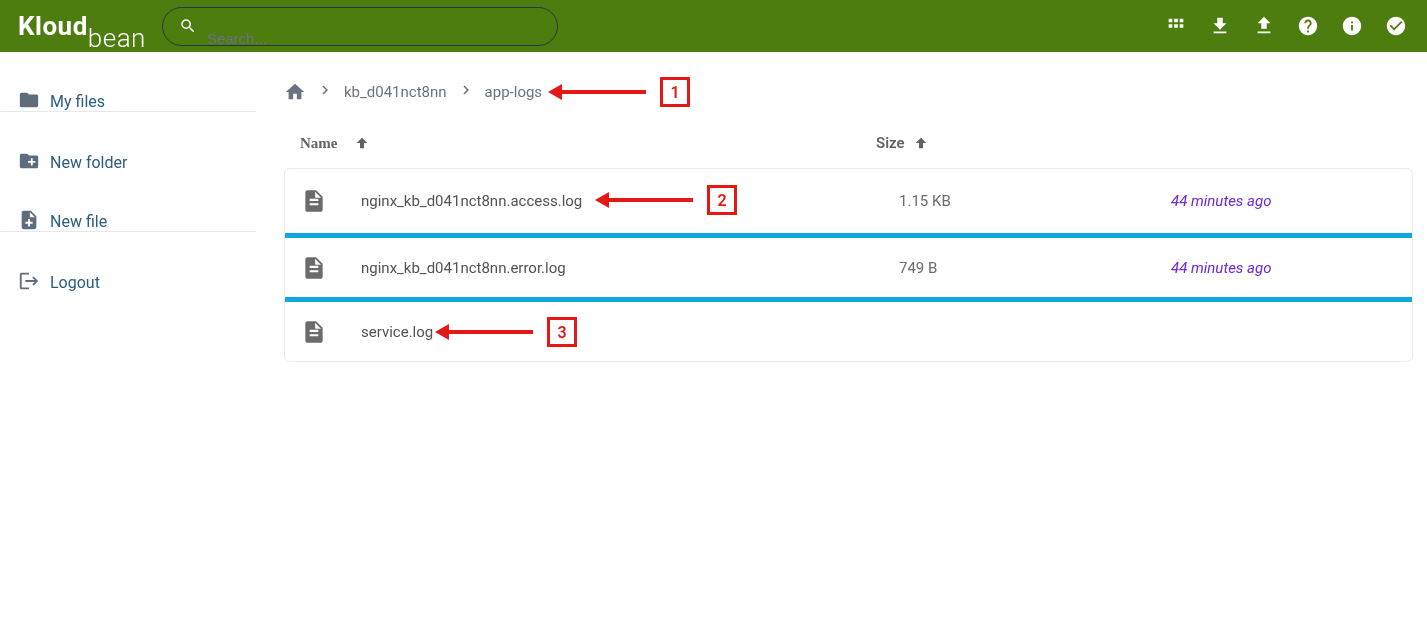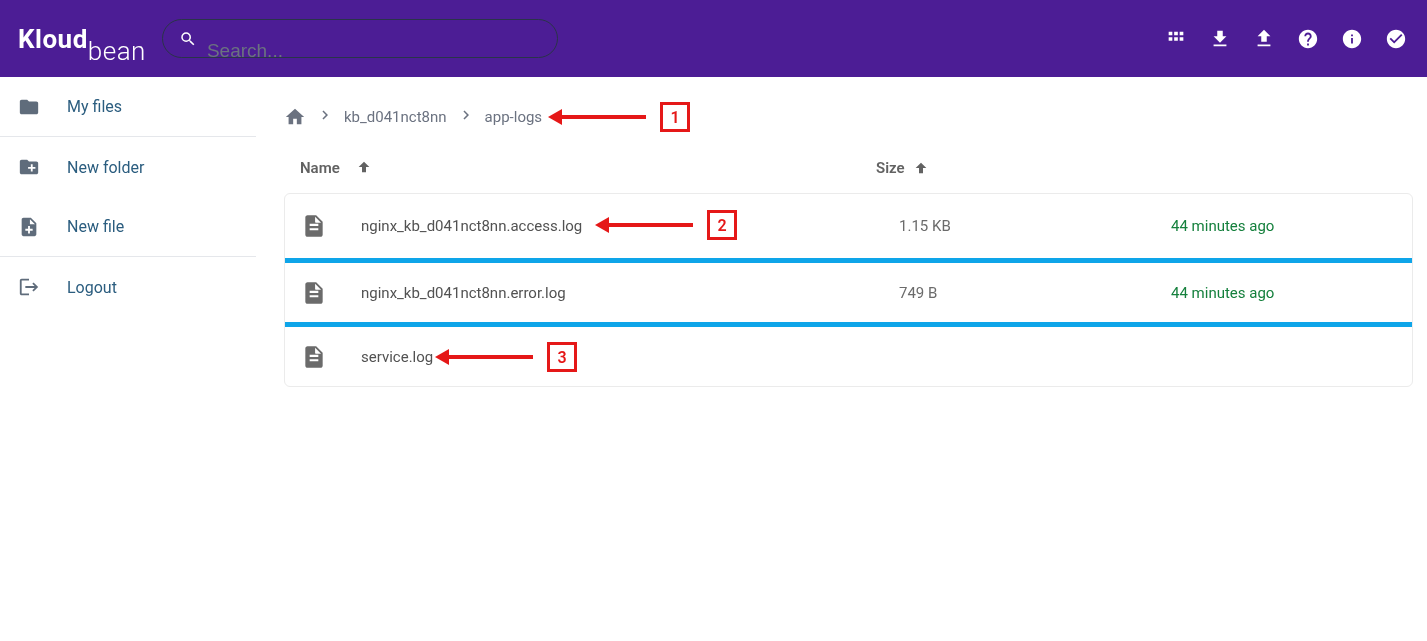--- a/index.html
+++ b/index.html
@@ -9,22 +9,22 @@
     }
     body {
       font-family: -apple-system, BlinkMacSystemFont, "Segoe UI", Roboto, Helvetica, Arial, sans-serif;
       background: #fff;
       width: 1427px;
       height: 641px;
       overflow: hidden;
     }
     
     .header {
-      height: 77px;
-      background: #4c1d95;
+      height: 52px;
+      background: #4d7c0f;
       display: flex;
       align-items: center;
       padding: 0 20px 0 18px;
       position: relative;
     }
     .logo {
       color: #fff;
       font-size: 26px;
       font-weight: 700;
       letter-spacing: 0.5px;
@@ -49,21 +49,21 @@
       color: #fff;
       width: 18px;
       height: 18px;
       flex-shrink: 0;
     }
     .search-input {
       background: transparent;
       border: none;
       outline: none;
       color: #fff;
-      font-size: 19px;
+      font-size: 15px;
       margin-left: 10px;
       flex: 1;
       margin-top: 24px;
     }
     .search-input::placeholder {
       color: #6b7280;
     }
     .header-spacer {
       flex: 1;
     }
@@ -86,24 +86,24 @@
       display: flex;
       height: calc(641px - 59px);
     }
     .sidebar {
       width: 256px;
       background: #fff;
       flex-shrink: 0;
     }
     .sb-item {
       display: flex;
-      align-items: center;
+      align-items: flex-end;
       height: 60px;
       padding: 0 18px;
-      gap: 27px;
+      gap: 10px;
       cursor: pointer;
       color: #2b5d7f;
       font-size: 16px;
     }
     .sb-item:first-child {
       border-bottom: 1px solid #e5e7eb;
     }
     .sb-item:nth-child(3) {
       border-bottom: 1px solid #e5e7eb;
     }
@@ -186,20 +186,21 @@
       color: #626262;
       font-size: 15px;
       font-weight: 600;
       margin-top: 8px;
     }
     .col-name {
       flex: 0 0 576px;
       display: flex;
       align-items: flex-start;
       gap: 16px;
+      font-family: Liberation Serif, serif;
     }
     .col-size {
       flex: 0 0 262px;
       display: flex;
       align-items: center;
       gap: 8px;
     }
     .col-modified {
       flex: 1;
     }
@@ -234,21 +235,22 @@
     }
     .file-name {
       flex: 0 0 528px;
     }
     .file-size {
       flex: 0 0 262px;
       color: #6b6b6b;
     }
     .file-modified {
       flex: 1;
-      color: #15803d;
+      color: #6d28d9;
+      font-style: italic;
     }
   </style>
 </head>
 <body>
 
 <div class="header">
   <div class="logo">
     <span>Kloud</span>
       <span class="logo-thin">bean</span>
   </div>

